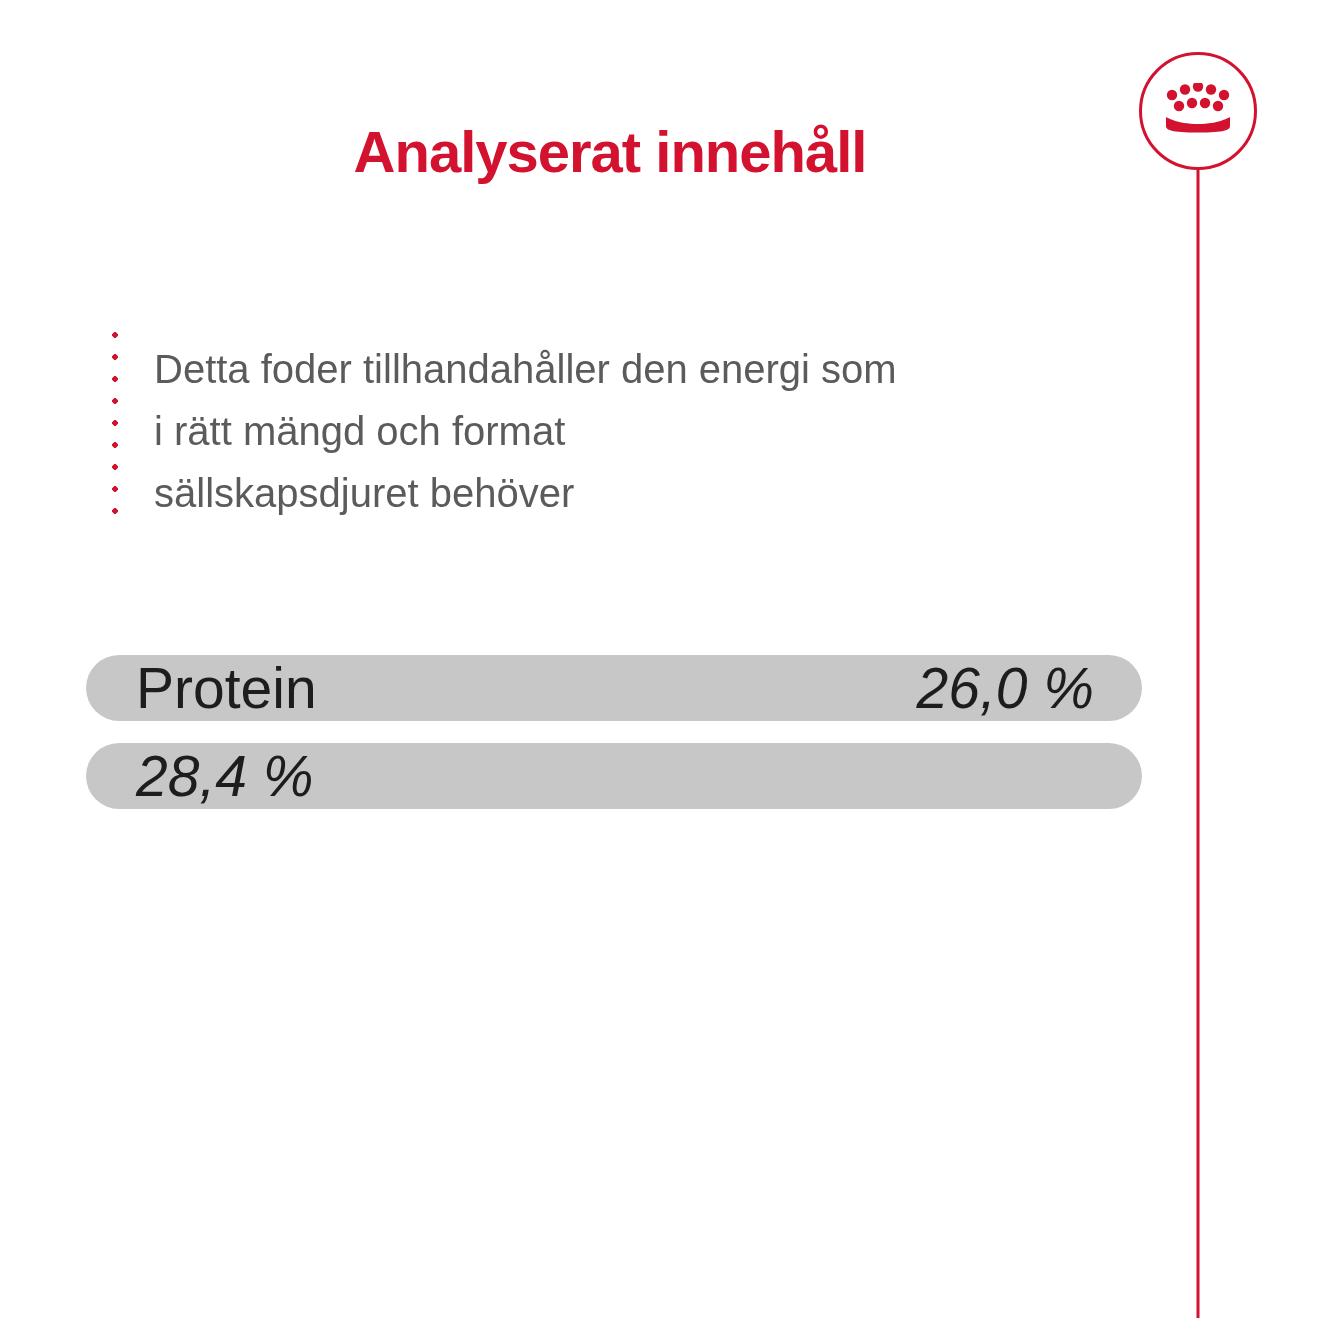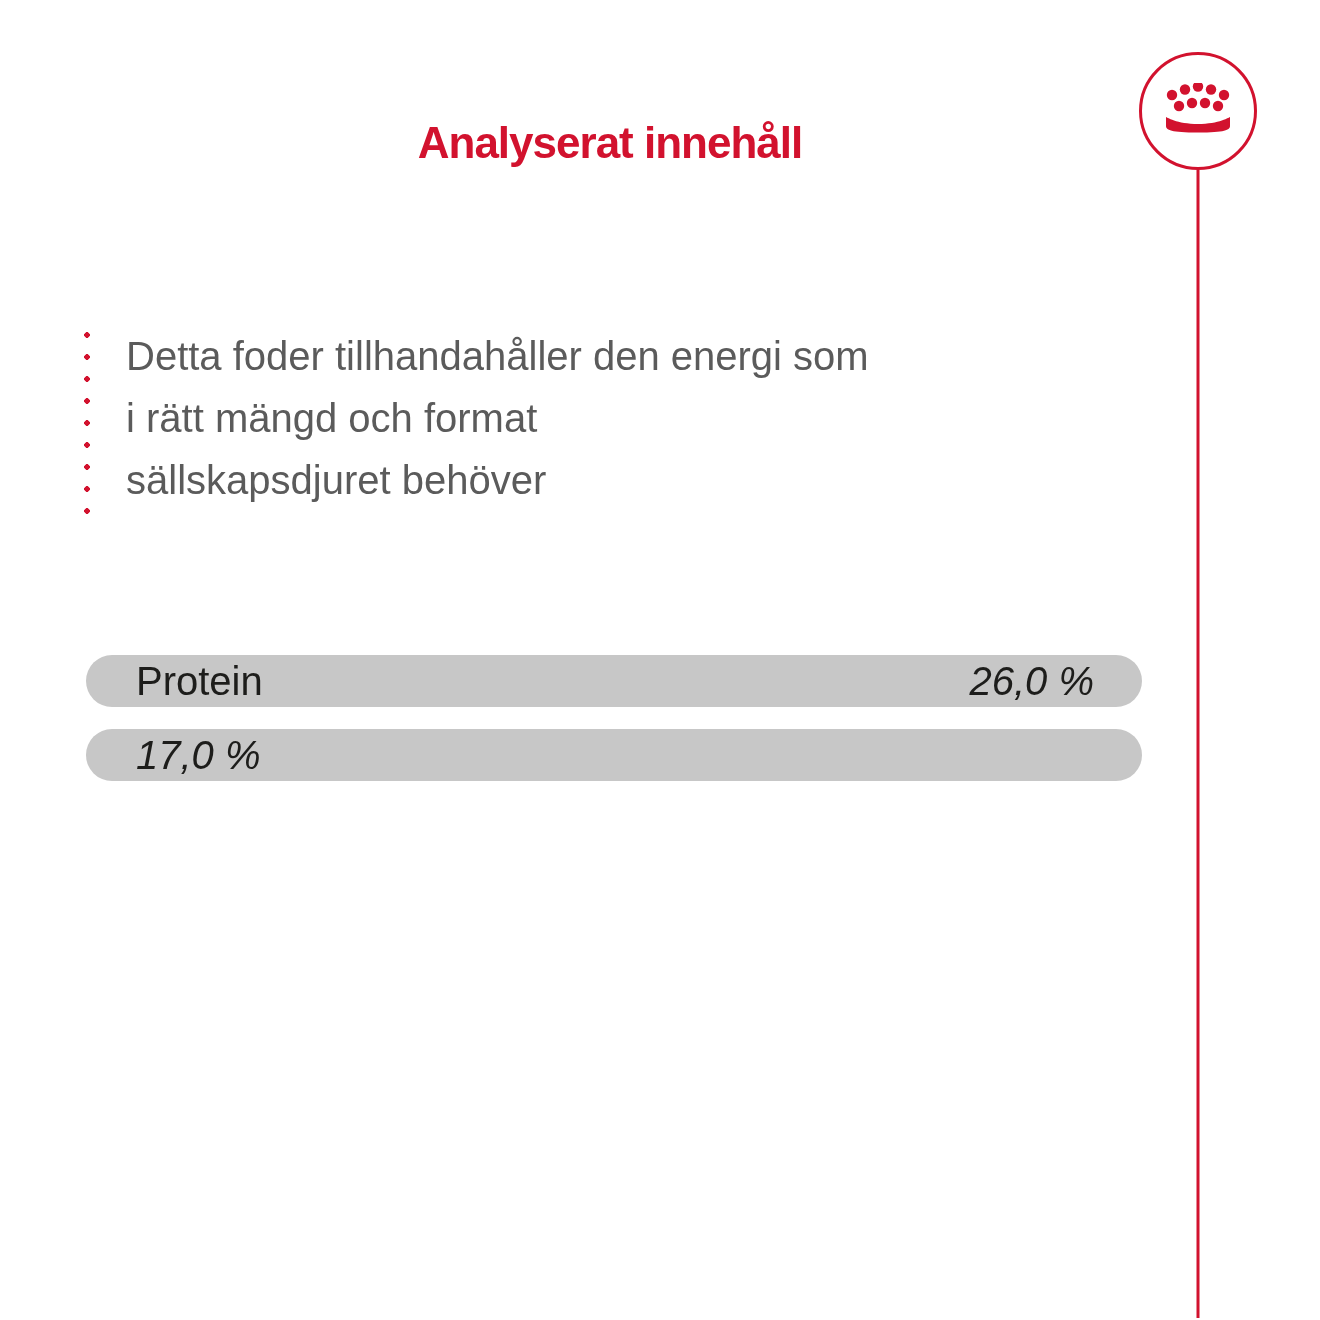--- a/index.html
+++ b/index.html
@@ -53,35 +53,35 @@
     z-index: 1;
   }
 
   
   .title {
     position: absolute;
     top: 118px;
     left: 0;
     width: 1220px;
     text-align: center;
-    font-size: 44px;
+    font-size: 58px;
     font-weight: bold;
     color: #d2122e;
     letter-spacing: -1px;
     font-family: "Liberation Sans", sans-serif;
   }
 
   
   .intro {
     position: absolute;
     top: 312px;
-    left: 84px;
+    left: 112px;
     width: 960px;
     display: flex;
-    align-items: center;
+    align-items: flex-end;
   }
   .dotted-rule {
     width: 6px;
     margin-top: 12px;
     margin-right: 36px;
     align-self: stretch;
     min-height: 200px;
     background-image: radial-gradient(circle, #d2122e 2.6px, rgba(0,0,0,0) 3px);
     background-size: 6px 22px;
     background-repeat: repeat-y;
@@ -98,29 +98,29 @@
   }
 
   
   .rows {
     position: absolute;
     top: 655px;
     left: 86px;
     width: 1056px;
   }
   .row {
-    height: 52px;
+    height: 66px;
     border-radius: 37px;
     display: flex;
     align-items: center;
     justify-content: space-between;
     padding: 0 48px 0 50px;
     box-sizing: border-box;
     margin-bottom: 22px;
-    font-size: 40px;
+    font-size: 57px;
     color: #1d1d1b;
     font-family: "Liberation Sans", sans-serif;
   }
   .row.dark { background: #c7c7c7; }
   .row.light { background: #e4e4e4; }
   .row .label { font-weight: normal; }
   .row .value { font-weight: normal; font-style: italic; }
 </style>
 </head>
 <body>
@@ -159,17 +159,17 @@
       <span class="line">sällskapsdjuret behöver</span>
     </div>
   </div>
 
   <div class="rows">
     <div class="row dark">
       <span class="label">Protein</span>
       <span class="value">26,0 %</span>
     </div>
     <div class="row dark">
-      <span class="value">17,0 %</span>
+      <span class="value">28,4 %</span>
     </div>
   </div>
 
 </div>
 
 </body></html>

